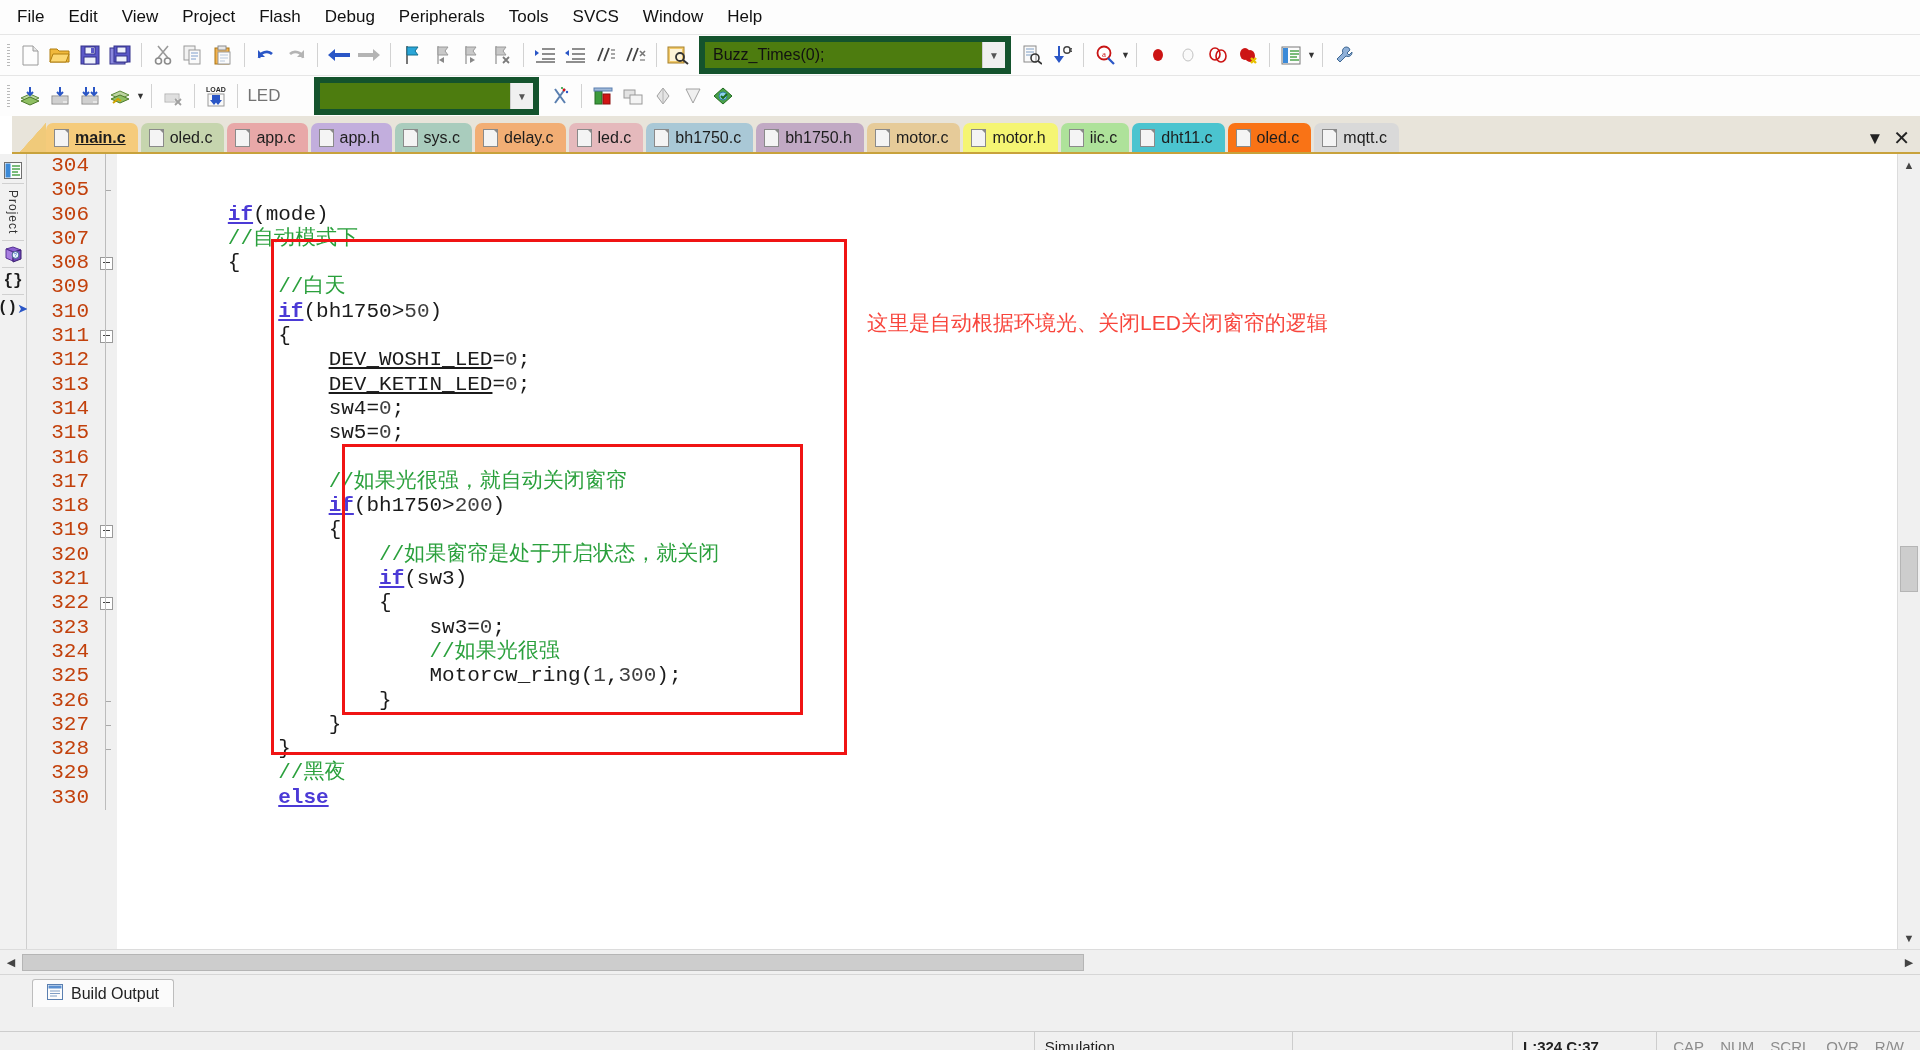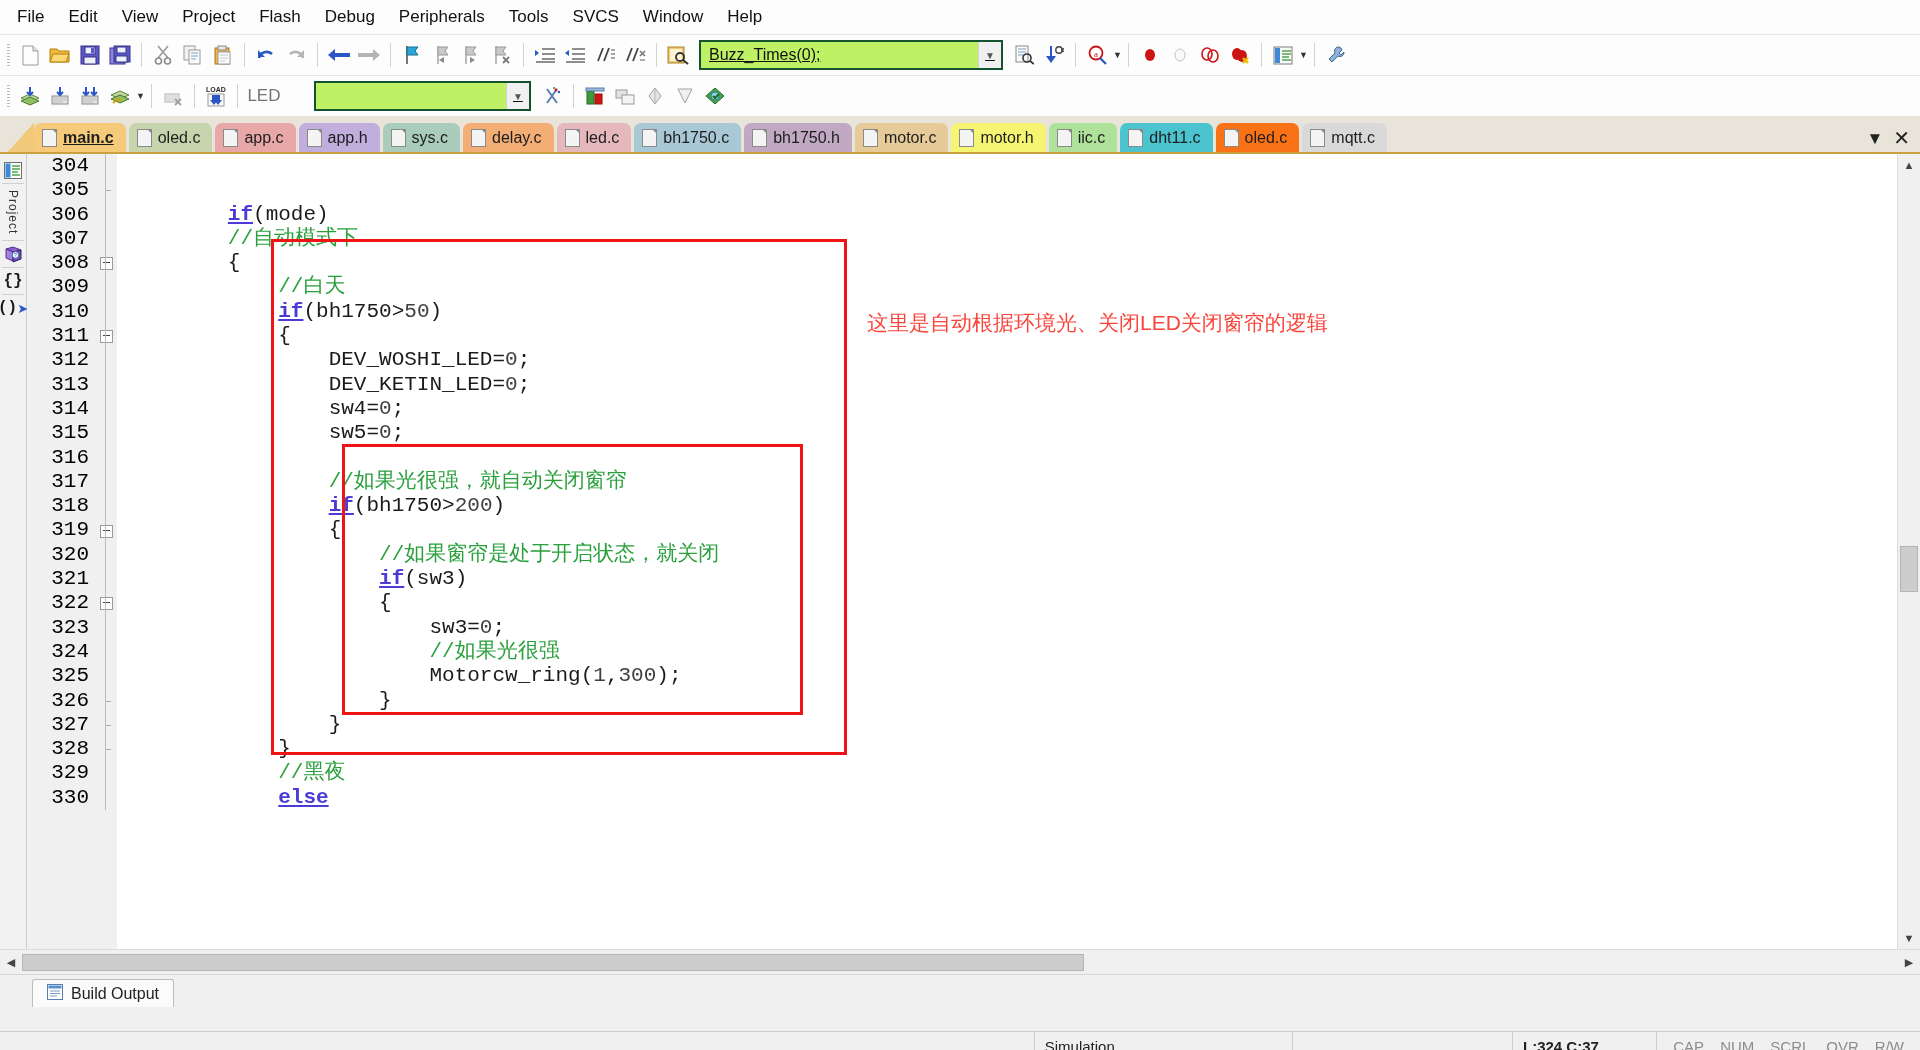--- a/index.html
+++ b/index.html
@@ -15,55 +15,55 @@
   .menu-item{padding:3px 12px;font-size:17px;color:#111;cursor:default;white-space:nowrap;}
   
   .toolbar{height:40px;display:flex;align-items:center;background:#fdfdfd;border-top:1px solid #e6e6e6;padding-left:4px;}
   .grip{width:7px;height:26px;margin:0 3px 0 1px;
         background-image:linear-gradient(#b9b9b9 1px, transparent 1px);
         background-size:3px 3px;background-repeat:repeat-y;background-position:2px 2px;}
   .tb-btn{width:30px;height:30px;display:flex;align-items:center;justify-content:center;position:relative;}
   .sep{width:1px;height:24px;background:#d2d2d2;margin:0 6px;}
   .small-caret{font-size:9px;margin-left:1px;color:#333;}
   
-  .combo{height:26px;border:2px solid #14532d;background:#bef264;display:flex;align-items:center;
-         font-size:16px;padding-left:8px;color:#111;text-decoration:underline;}
+  .combo{height:26px;border:6px solid #14532d;background:#4d7c0f;display:flex;align-items:center;
+         font-size:16px;padding-left:8px;color:#111;}
   .combo .cbtn{margin-left:auto;width:22px;height:100%;background:#f0f0f0;border-left:1px solid #cfcfcf;
         display:flex;align-items:center;justify-content:center;font-size:10px;color:#555;}
   
   #tabstrip{height:36px;background:#e8e4da;display:flex;align-items:flex-end;
-            border-bottom:2px solid #c8a23c;position:relative;padding-left:34px;}
+            border-bottom:2px solid #c8a23c;position:relative;padding-left:34px;margin-left:12px;}
   .tab{height:29px;display:flex;align-items:center;gap:6px;padding:0 12px 0 8px;
        border-top-left-radius:7px;border-top-right-radius:7px;
        font-size:16px;color:#1d1d1d;margin-right:3px;white-space:nowrap;}
   .tab .fileicon{width:13px;height:16px;background:#f4f4f4;border:1px solid #8a8a8a;position:relative;flex:none;}
   .tab .fileicon:after{content:"";position:absolute;right:-1px;top:-1px;border-left:5px solid transparent;border-top:5px solid #8a8a8a;}
   .tab.active{font-weight:bold;text-decoration:underline;}
   #tabstrip .leading-slant{width:26px;height:29px;position:absolute;left:8px;bottom:0;
        background:linear-gradient(to bottom right,transparent 49%,#f0ca7a 50%);}
   .tabstrip-right{margin-left:auto;display:flex;align-items:center;gap:10px;padding:0 10px 4px 0;color:#222;}
   
   #leftbar{width:26px;background:#f1f1f1;border-right:1px solid #cfcfcf;
            display:flex;flex-direction:column;align-items:center;padding-top:4px;}
   .lb-cell{width:24px;display:flex;align-items:center;justify-content:center;padding:4px 0;}
   .lb-vtext{writing-mode:vertical-rl;font-size:12px;letter-spacing:1px;color:#333;padding:6px 0;}
   .lb-div{width:22px;height:1px;background:#d0d0d0;}
   
   #editorwrap{display:flex;height:795px;background:#fff;}
   #editor{flex:1;display:flex;position:relative;overflow:hidden;background:#fff;}
   #gutter{width:62px;background:#f0f0f0;text-align:right;padding-right:6px;flex:none;
-          font-family:"Liberation Mono","DejaVu Sans Mono",monospace;font-size:21px;color:#000000;}
+          font-family:"Liberation Mono","DejaVu Sans Mono",monospace;font-size:21px;color:#c2410c;}
   #foldcol{width:22px;background:#f0f0f0;flex:none;position:relative;}
   #code{flex:1;padding-left:10px;position:relative;
         font-family:"Liberation Mono","DejaVu Sans Mono",monospace;font-size:21px;color:#1b1b1b;}
   .ln,.cl{height:24.3px;line-height:24.3px;white-space:pre;}
   .kw{color:#4b3ad6;font-weight:bold;text-decoration:underline;}
   .num{color:#404040;}
   .cmt{color:#2aa03c;}
-  .ident-u{}
+  .ident-u{text-decoration:underline;}
   
   .foldbox{position:absolute;left:5px;width:11px;height:11px;border:1px solid #9a9a9a;background:#fff;}
   .foldbox:before{content:"";position:absolute;left:2px;top:4px;width:7px;height:1px;background:#444;}
   .foldtick{position:absolute;left:10px;width:6px;height:1px;background:#a9a9a9;}
   .foldline{position:absolute;left:10px;width:1px;background:#bcbcbc;}
   
   .redbox{position:absolute;border:3px solid #f01414;pointer-events:none;}
   #annotext{position:absolute;color:#f8453c;font-size:21px;white-space:nowrap;
             font-family:"Liberation Sans","DejaVu Sans",sans-serif;}
   

